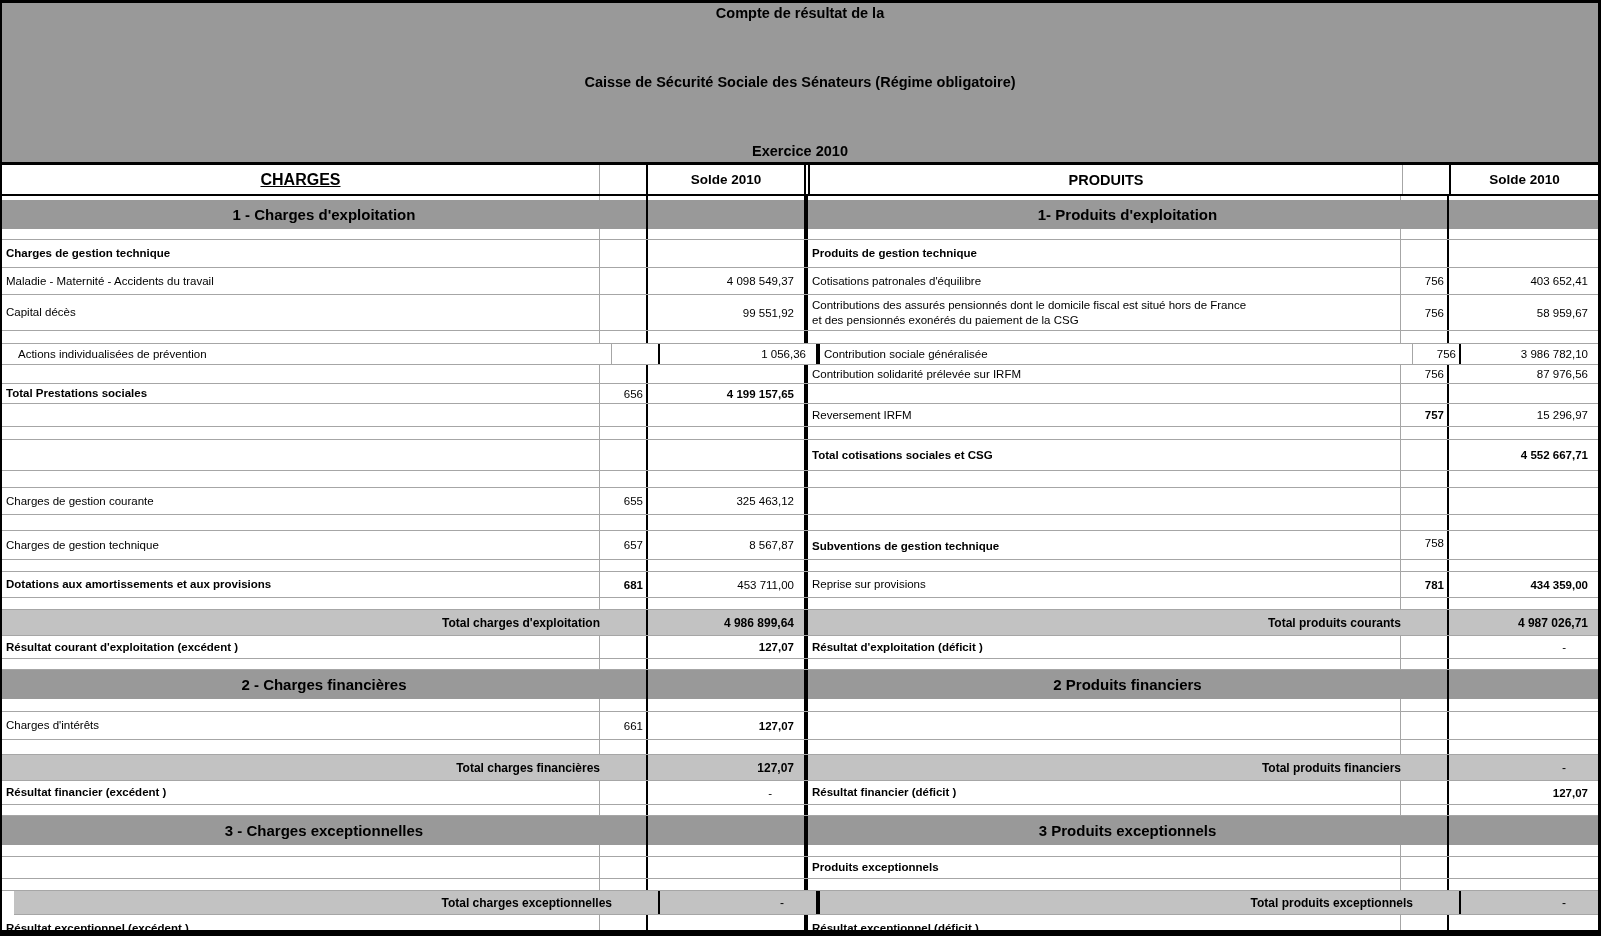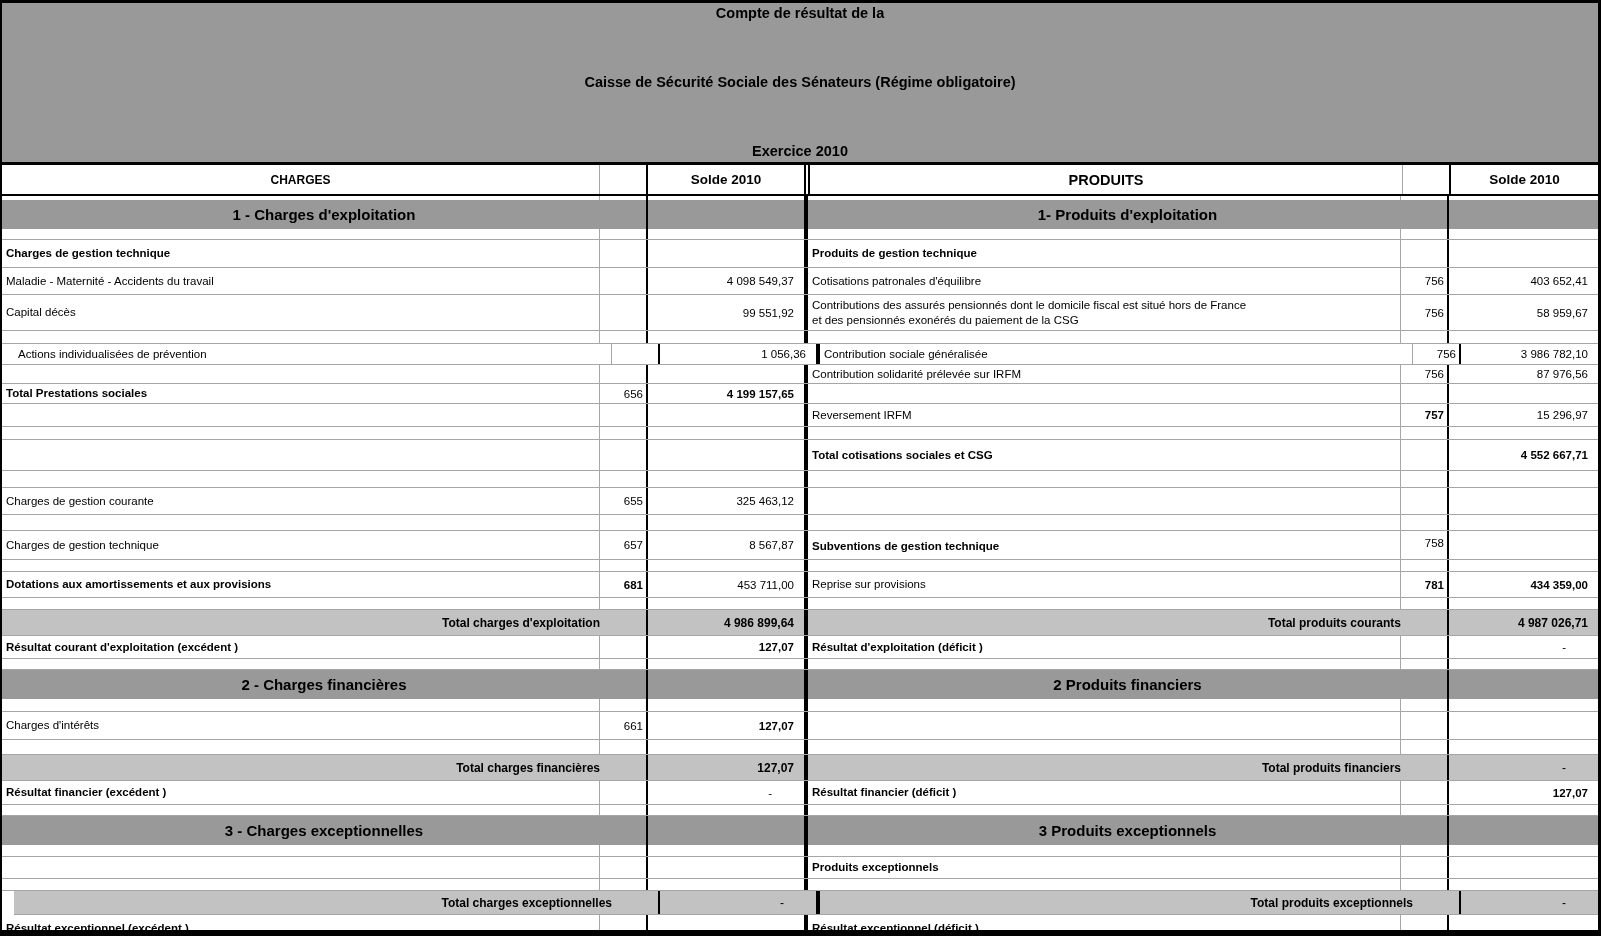--- a/index.html
+++ b/index.html
@@ -18,21 +18,21 @@
     border-bottom:6px solid var(--border);
     display:flex;flex-direction:column;overflow:hidden;
   }
   
   .title{flex:0 0 67px;background:var(--dark);border-bottom:3px solid var(--border);
     display:flex;flex-direction:column;justify-content:center;align-items:center;gap:48px;}
   .title div{font-weight:bold;font-size:14.5px;line-height:21px;}
   
   .hdr{display:flex;flex:0 0 31px;border-bottom:2px solid var(--border);font-weight:bold;box-sizing:border-box;}
   .hc{display:flex;align-items:center;justify-content:center;box-sizing:border-box;}
-  .hl{flex:0 0 598px;border-right:1px solid var(--grid);font-size:12px;}
+  .hl{flex:0 0 598px;border-right:1px solid var(--grid);font-size:16px;text-decoration:underline;}
   .hl2{flex:0 0 593px;border-right:1px solid var(--grid);font-size:14.5px;}
   .hcode{flex:0 0 48px;border-right:2px solid var(--border);}
   .hs{flex:0 0 156px;font-size:13.5px;}
   .hs2{flex:1 1 auto;font-size:13.5px;}
   
   #rows{display:flex;flex-direction:column;flex:1 1 auto;}
   .row{display:flex;flex:0 0 auto;box-sizing:border-box;border-bottom:1px solid var(--grid);background:#fff;}
   .row>div{box-sizing:border-box;overflow:hidden;}
   .k-gap,.k-section,.k-grand{border-bottom:none;}
   .k-grand{border-top:3px solid var(--border);flex:1 1 auto;}

